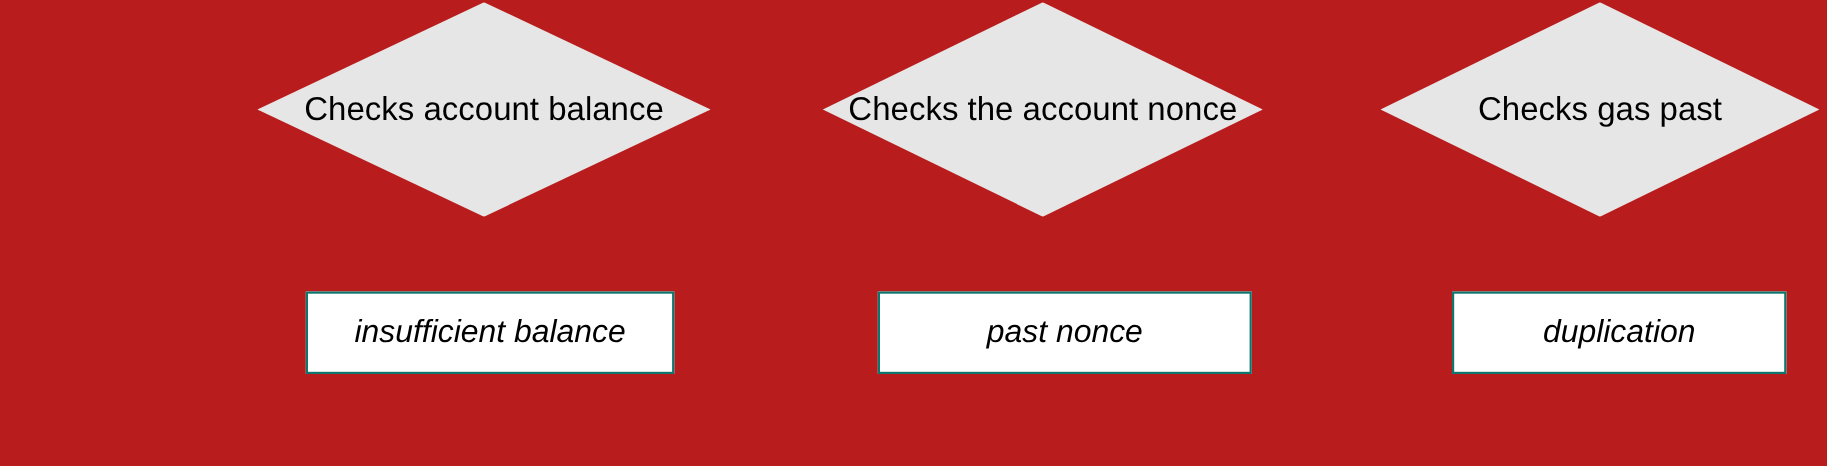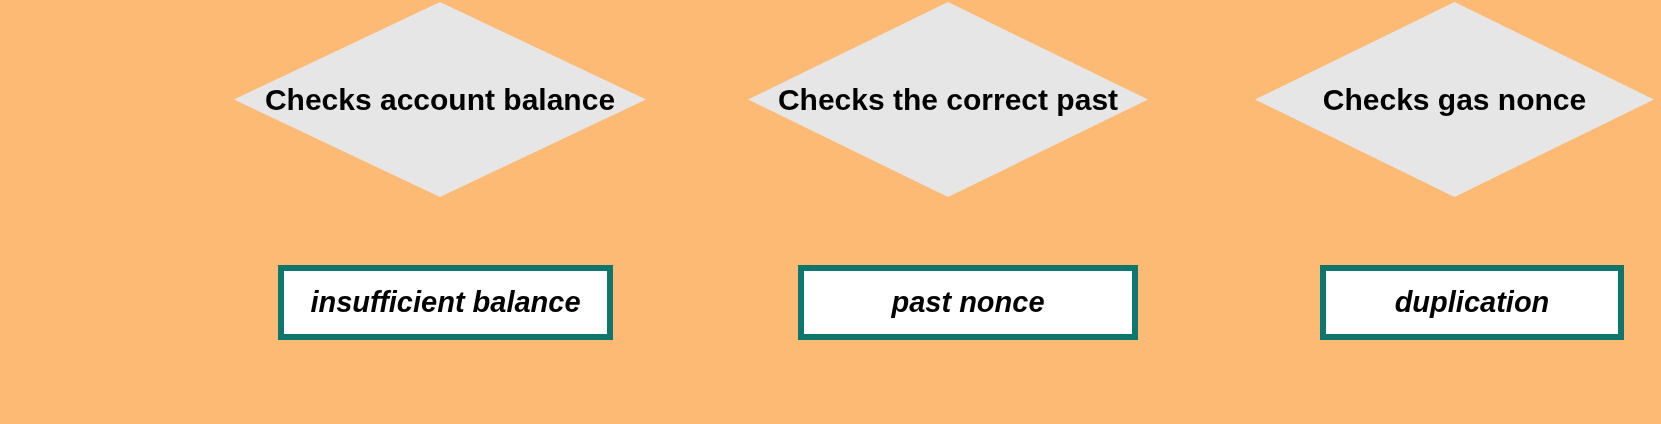--- a/index.html
+++ b/index.html
@@ -4,24 +4,23 @@
 <style>
   html, body {
     margin: 0;
     padding: 0;
     background: #000000;
   }
   #canvas {
     position: relative;
     width: 1661px;
     height: 424px;
-    background: #fdba74;
+    background: #b91c1c;
     overflow: hidden;
     font-family: "Liberation Sans", sans-serif;
-    font-weight: bold;
   }
   .node {
     position: absolute;
   }
   
   .decision {
     display: flex;
     align-items: center;
     justify-content: center;
   }
@@ -43,21 +42,21 @@
     color: #000000;
     font-size: 30px;
     line-height: 1;
     white-space: nowrap;
     text-align: center;
     font-family: "Liberation Sans", sans-serif;
   }
   
   .resultbox {
     background: #ffffff;
-    border: 6px solid #0f766e;
+    border: 2px solid #0f766e;
     box-sizing: border-box;
     display: flex;
     align-items: center;
     justify-content: center;
   }
   .resultbox .label {
     color: #000000;
     font-size: 29px;
     font-style: italic;
     line-height: 1;
@@ -78,30 +77,30 @@
     </span>
     <span class="label">Checks account balance</span>
   </div>
 
   <div class="node decision" style="left:748px; top:2px; width:400px; height:195px;">
     <span class="shape">
       <svg viewBox="0 0 400 195" preserveAspectRatio="none" aria-hidden="true">
         <polygon points="200,0 400,97.5 200,195 0,97.5" fill="#e6e6e6"></polygon>
       </svg>
     </span>
-    <span class="label">Checks the correct past</span>
+    <span class="label">Checks the account nonce</span>
   </div>
 
   <div class="node decision" style="left:1255px; top:2px; width:399px; height:195px;">
     <span class="shape">
       <svg viewBox="0 0 399 195" preserveAspectRatio="none" aria-hidden="true">
         <polygon points="199.5,0 399,97.5 199.5,195 0,97.5" fill="#e6e6e6"></polygon>
       </svg>
     </span>
-    <span class="label">Checks gas nonce</span>
+    <span class="label">Checks gas past</span>
   </div>
 
   <div class="node resultbox" style="left:278px; top:265px; width:335px; height:75px;">
     <span class="label">insufficient balance</span>
   </div>
 
   <div class="node resultbox" style="left:798px; top:265px; width:340px; height:75px;">
     <span class="label">past nonce</span>
   </div>
 

